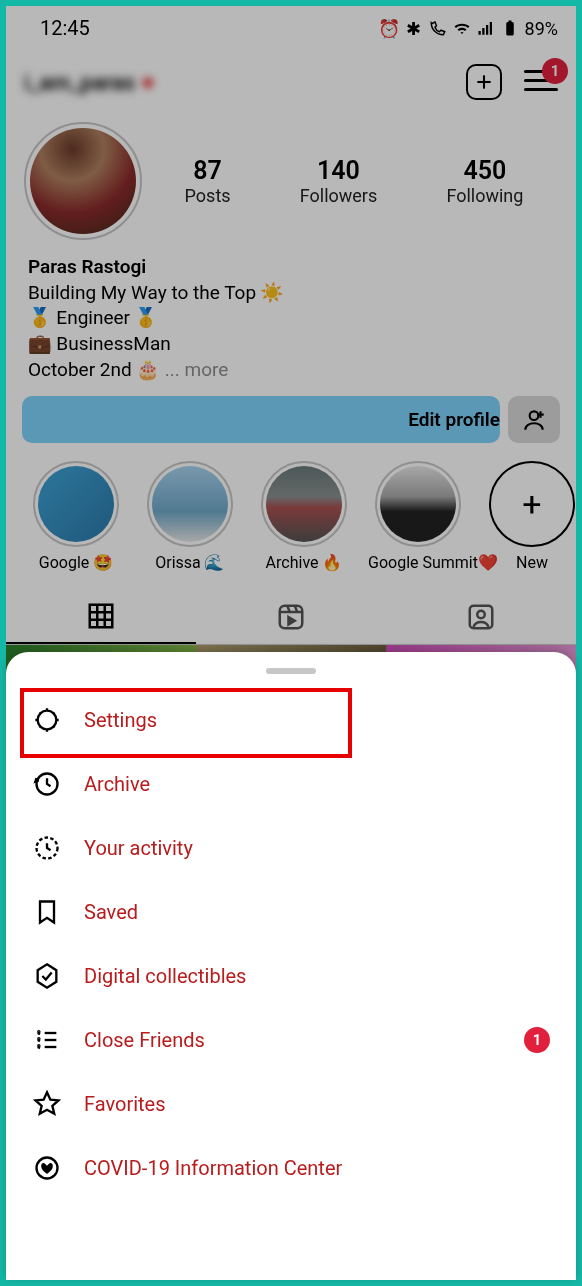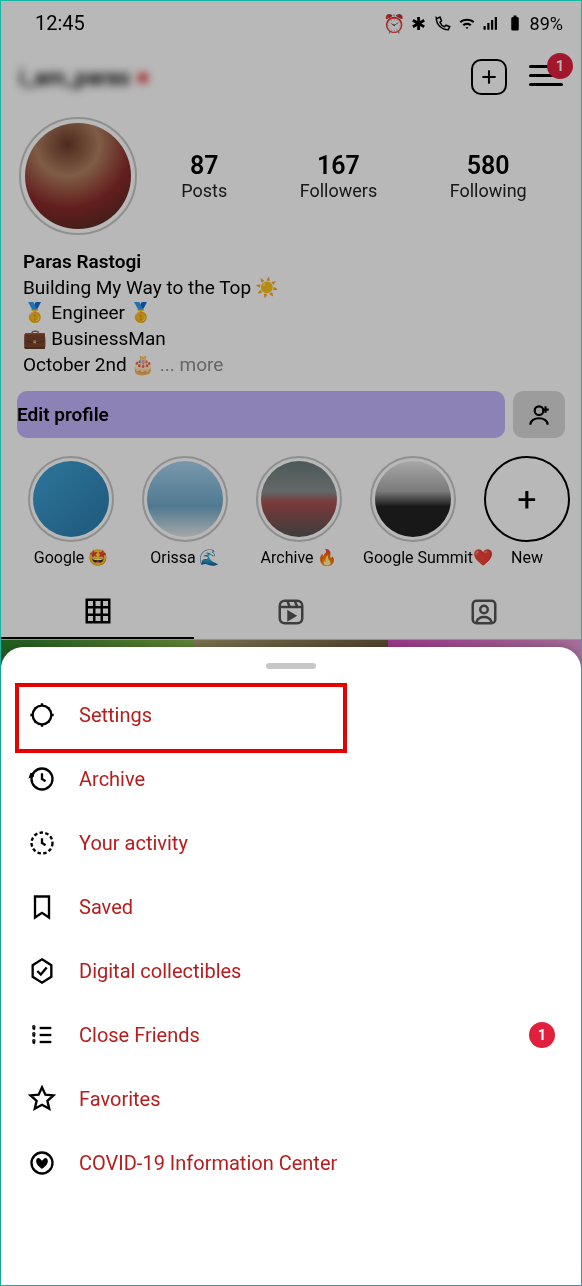--- a/index.html
+++ b/index.html
@@ -1,17 +1,17 @@
 <!DOCTYPE html>
 <html><head>
 <meta charset="utf-8">
 <style>
   * { box-sizing: border-box; margin: 0; padding: 0; }
   html, body { width: 582px; height: 1286px; font-family: -apple-system, Roboto, Arial, sans-serif; background: #fff; overflow: hidden; }
-  .phone { width: 582px; height: 1286px; position: relative; border: 1px solid #14b8a6; }
+  .phone { width: 582px; height: 1286px; position: relative; border: 6px solid #14b8a6; }
   .dimmed { filter: brightness(0.72); background:#fff; }
 
   
   .statusbar { display:flex; justify-content:space-between; align-items:center; padding: 10px 18px 4px 34px; font-size:20px; }
   .statusbar .right { display:flex; gap:6px; align-items:center; font-size:18px; }
   .status-icon { width:18px; height:18px; display:inline-flex; align-items:center; justify-content:center; }
 
   
   .header { display:flex; align-items:center; justify-content:space-between; padding: 20px 18px 12px 18px; }
   .username-area { display:flex; align-items:center; gap:6px; filter: blur(4px); font-weight:600; font-size:22px; }
@@ -30,21 +30,21 @@
   .stat .num { font-size:25px; font-weight:600; }
   .stat .lbl { font-size:18px; color:#222; }
 
   
   .bio { padding: 4px 20px 14px 22px; font-size:19px; line-height:1.35; }
   .bio .name { font-weight:600; }
   .bio .more { color:#8e8e8e; }
 
   
   .editrow { display:flex; gap:8px; padding: 0 16px 18px 16px; }
-  .edit-btn { flex:1; background:#c4b5fd; border-radius:10px; text-align:left; padding:12px 0; font-size:19px; font-weight:600; }
+  .edit-btn { flex:1; background:#7dd3fc; border-radius:10px; text-align:right; padding:12px 0; font-size:19px; font-weight:600; }
   .addp-btn { width:52px; background:#d9d9d9; border-radius:10px; display:flex; align-items:center; justify-content:center; }
 
   
   .highlights { display:flex; gap:14px; padding: 0 16px 14px 20px; overflow:hidden; }
   .hl { text-align:center; width:100px; flex:0 0 auto; }
   .hl .circ { width:86px; height:86px; border-radius:50%; border:2px solid #c7c7c7; margin:0 auto 6px auto; padding:3px; }
   .hl .inner { width:100%; height:100%; border-radius:50%; }
   .hl .lbl { font-size:16px; white-space:nowrap; }
   .hl0 .inner { background: linear-gradient(135deg,#3fa4d8,#2a7aaa); }
   .hl1 .inner { background: linear-gradient(180deg,#a7d3ef,#6fa9c9 60%, #e8e8e8); }
@@ -141,25 +141,25 @@
     <div class="profile-row">
       <div class="avatar-wrap">
           <div class="avatar"></div>
         </div>
       <div class="stats">
         <div class="stat">
           <div class="num">87</div>
           <div class="lbl">Posts</div>
         </div>
         <div class="stat">
-          <div class="num">167</div>
+          <div class="num">140</div>
           <div class="lbl">Followers</div>
         </div>
         <div class="stat">
-          <div class="num">580</div>
+          <div class="num">450</div>
           <div class="lbl">Following</div>
         </div>
       </div>
     </div>
 
     <div class="bio">
       <div class="name">Paras Rastogi</div>
       <div>Building My Way to the Top ☀️</div>
       <div>🥇 Engineer 🥇</div>
       <div>💼 BusinessMan</div>

